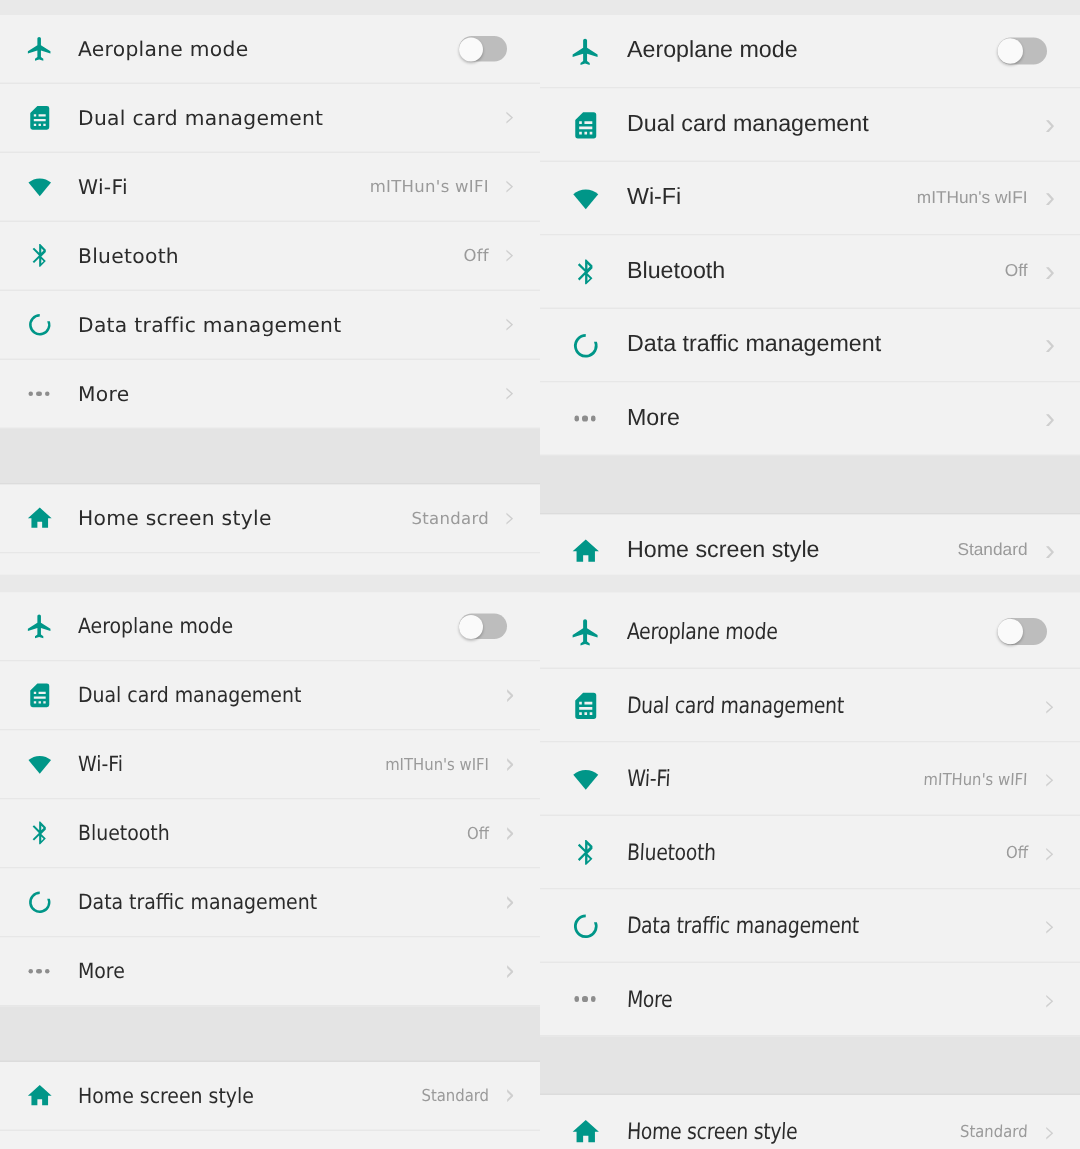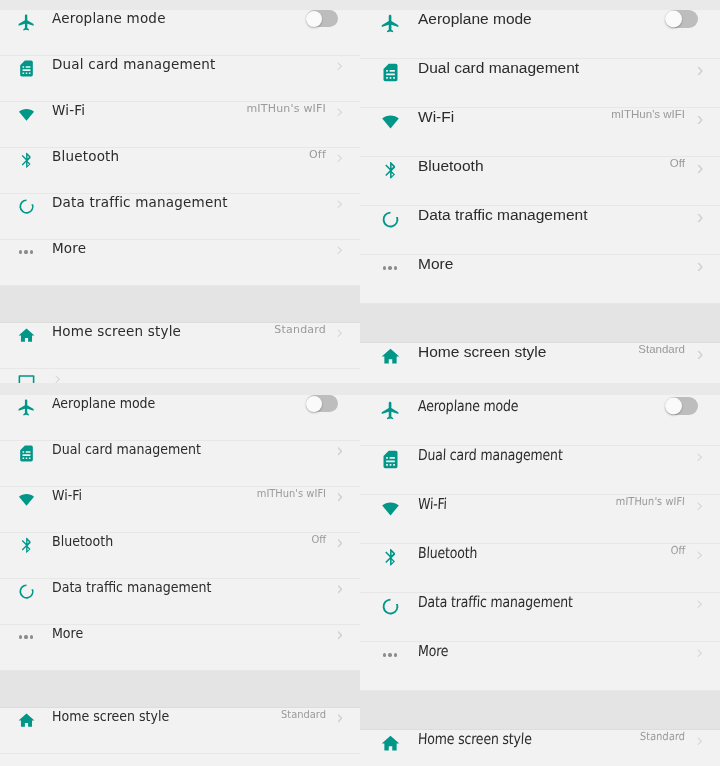--- a/index.html
+++ b/index.html
@@ -20,21 +20,21 @@
   .panel{
     position:relative;
     overflow:hidden;
     background:#f2f2f2;
   }
   .panel-inner{position:absolute;left:0;right:0;}
 
   
   .row{
     display:flex;
-    align-items:flex-start;
+    align-items:center;
     background:#f2f2f2;
     border-bottom:1px solid #e7e7e7;
     box-sizing:border-box;
   }
   .icon-cell{
     flex:0 0 auto;
     display:flex;
     align-items:center;
     justify-content:center;
     color:#009688;

